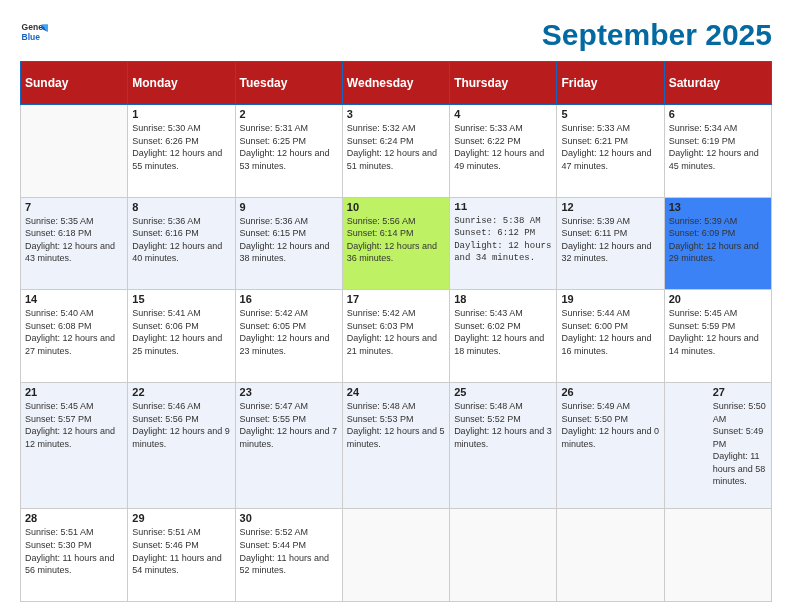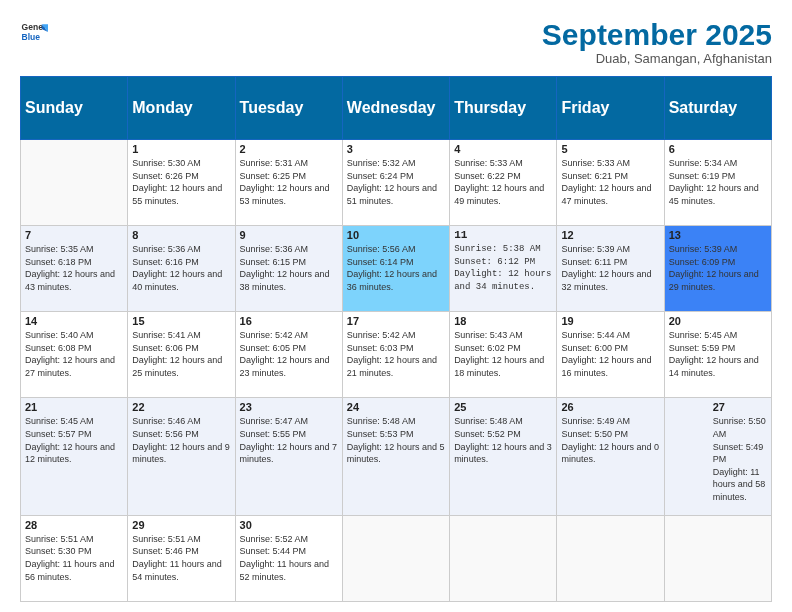--- a/index.html
+++ b/index.html
@@ -44,25 +44,25 @@
     .location {
       font-size: 13px;
       color: #555;
     }
     .calendar {
       width: 100%;
       border-collapse: collapse;
       flex: 1;
     }
     .calendar th {
-      background: #0369a1;
+      background: #b91c1c;
       color: #fff;
-      font-size: 16px;
+      font-size: 12px;
       font-weight: bold;
-      padding: 22px 4px;
+      padding: 14px 4px;
       text-align: left;
       border: 1px solid #1565c0;
     }
     .calendar td {
       border: 1px solid #ccc;
       vertical-align: top;
       padding: 3px 4px;
       font-size: 9.5px;
       color: #333;
       width: calc(100% / 7);
@@ -92,21 +92,20 @@
     <div class="logo">
       <svg class="logo-icon" viewBox="0 0 36 36">
         <text x="2" y="16" font-size="11" font-weight="bold" fill="#333" font-family="Arial">General</text>
         <text x="2" y="28" font-size="11" font-weight="bold" fill="#1565c0" font-family="Arial">Blue</text>
         <polygon points="28,8 36,18 28,14" fill="#1565c0"></polygon>
         <polygon points="28,8 36,8 36,18" fill="#42a5f5"></polygon>
       </svg>
     </div>
     <div class="title-block">
       <div class="month-title">September 2025</div>
-      <div class="location">Duab, Samangan, Afghanistan</div>
     </div>
   </div>
 
   <table class="calendar">
     <thead>
       <tr>
         <th>Sunday</th>
         <th>Monday</th>
         <th>Tuesday</th>
         <th>Wednesday</th>
@@ -185,21 +184,21 @@
           </div>
         </td>
           <td style="background: rgb(238, 242, 250);">
           <span class="day-num">9</span>
           <div class="day-info">
             <span>Sunrise: 5:36 AM</span><br>
             <span>Sunset: 6:15 PM</span><br>
             <span>Daylight: 12 hours and 38 minutes.</span>
           </div>
         </td>
-          <td style="background: #7dd3fc;">
+          <td style="background: #bef264;">
           <span class="day-num">10</span>
           <div class="day-info">
             <span>Sunrise: 5:56 AM</span><br>
             <span>Sunset: 6:14 PM</span><br>
             <span>Daylight: 12 hours and 36 minutes.</span>
           </div>
         </td>
           <td style="background: rgb(238, 242, 250); font-family: Liberation Mono, monospace;">
           <span class="day-num">11</span>
           <div class="day-info">

